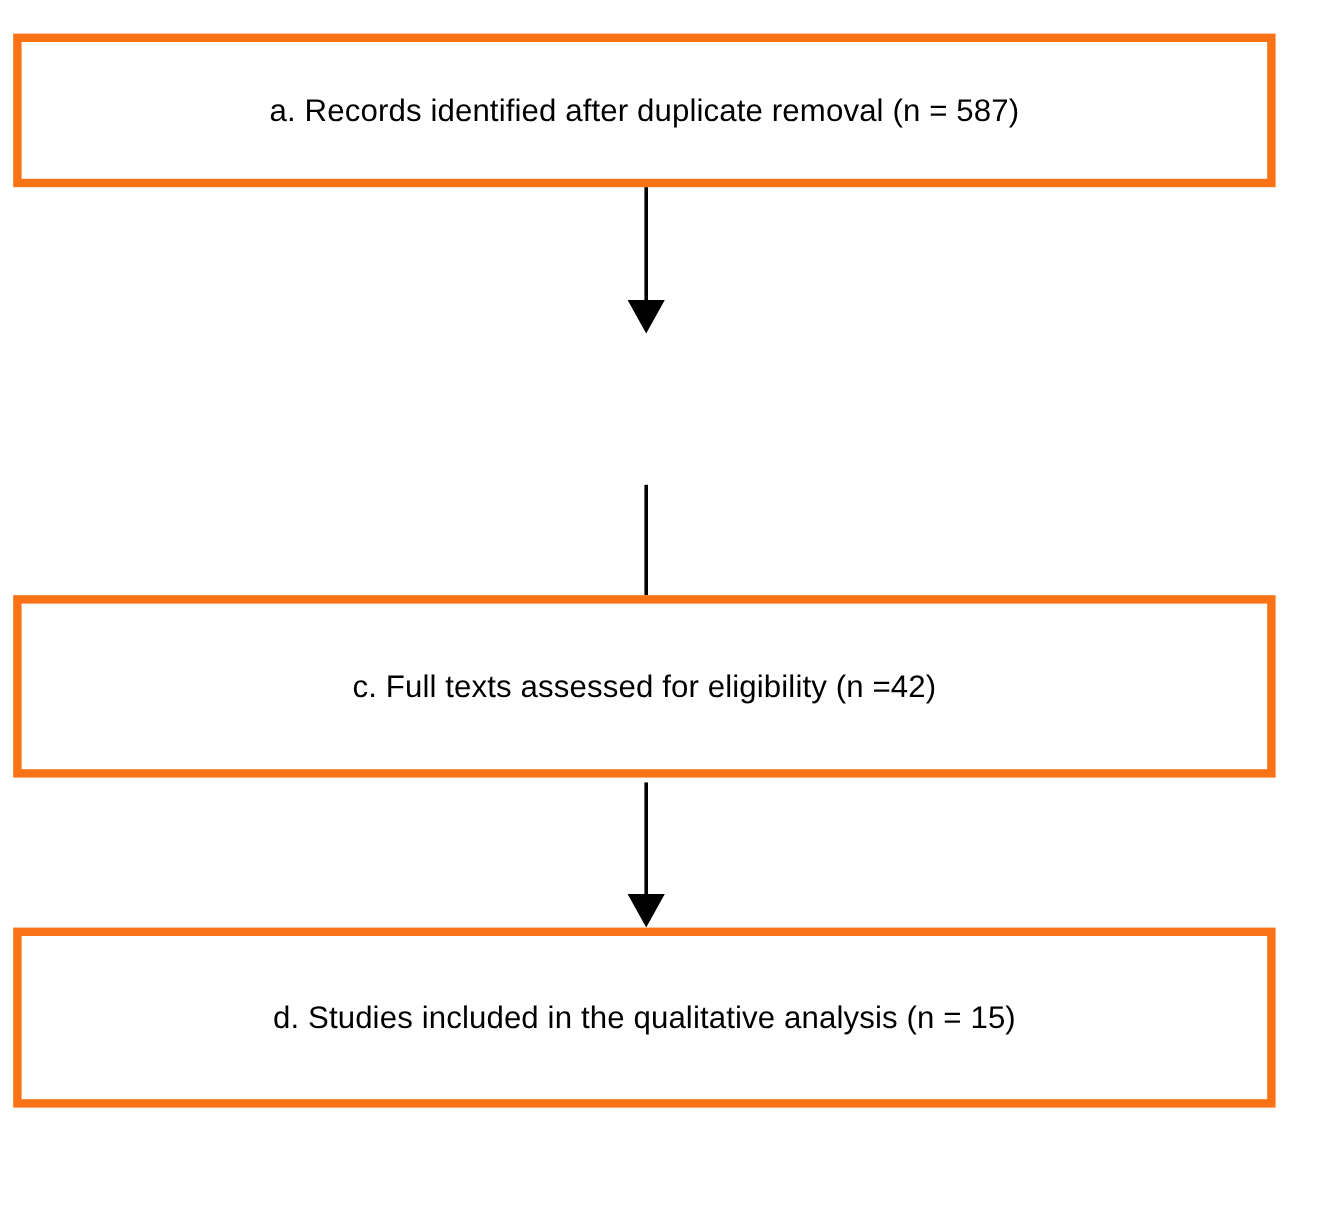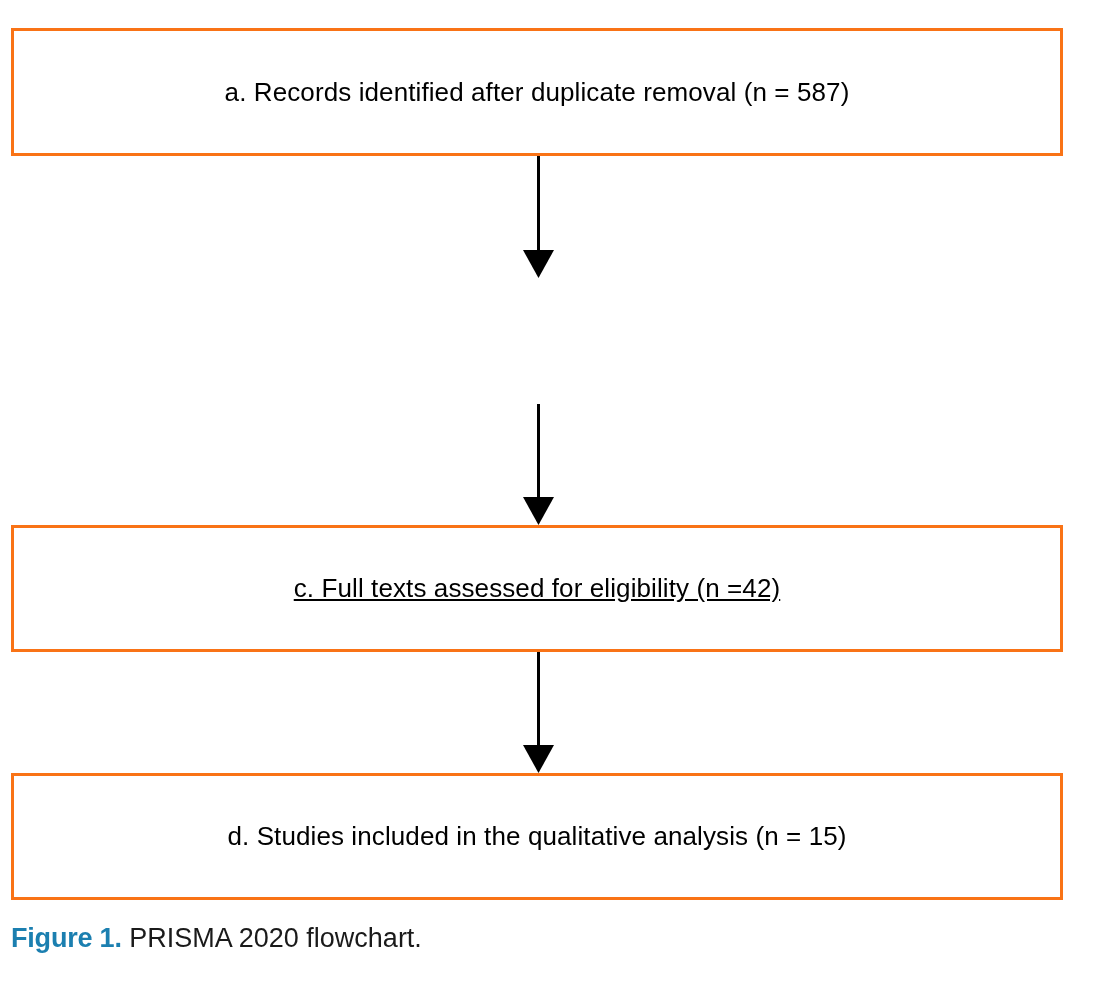--- a/index.html
+++ b/index.html
@@ -18,39 +18,39 @@
     width: 1101px;
     height: 1005px;
     background: #ffffff;
     overflow: hidden;
   }
   .flow-box {
     position: absolute;
     left: 11px;
     width: 1052px;
     box-sizing: border-box;
-    border: 3px solid #f97316;
+    border: 7px solid #f97316;
     background: #ffffff;
     display: flex;
     align-items: center;
     justify-content: center;
     text-align: center;
   }
   .flow-box-label {
     font-size: 26px;
     line-height: 1.25;
     letter-spacing: 0.1px;
     color: #000000;
     padding: 0 24px;
     white-space: nowrap;
   }
   #box-a { top: 28px;  height: 128px; }
   #box-b { top: 278px; height: 126px; }
-  #box-c { top: 525px; height: 127px; text-decoration: underline; }
-  #box-d { top: 773px; height: 127px; }
+  #box-c { top: 496px; height: 152px; }
+  #box-d { top: 773px; height: 150px; }
 
   .connector {
     position: absolute;
     left: 0;
     width: 1101px;
     height: 0;
     pointer-events: none;
   }
   .connector svg {
     display: block;
@@ -108,17 +108,14 @@
     <svg width="1101" height="121" viewBox="0 0 1101 121" aria-hidden="true">
       <line x1="538.5" y1="0" x2="538.5" y2="99" stroke="#000000" stroke-width="3"></line>
       <polygon points="538.5,121 523,93 554,93" fill="#000000"></polygon>
     </svg>
   </div>
 
   <div class="flow-box" id="box-d">
     <span class="flow-box-label">d. Studies included in the qualitative analysis (n = 15)</span>
   </div>
 
-  <div id="caption">
-    <span id="caption-figure-number">Figure 1.</span><span id="caption-text"> PRISMA 2020 flowchart.</span>
-  </div>
 
 </div>
 
 </body></html>

